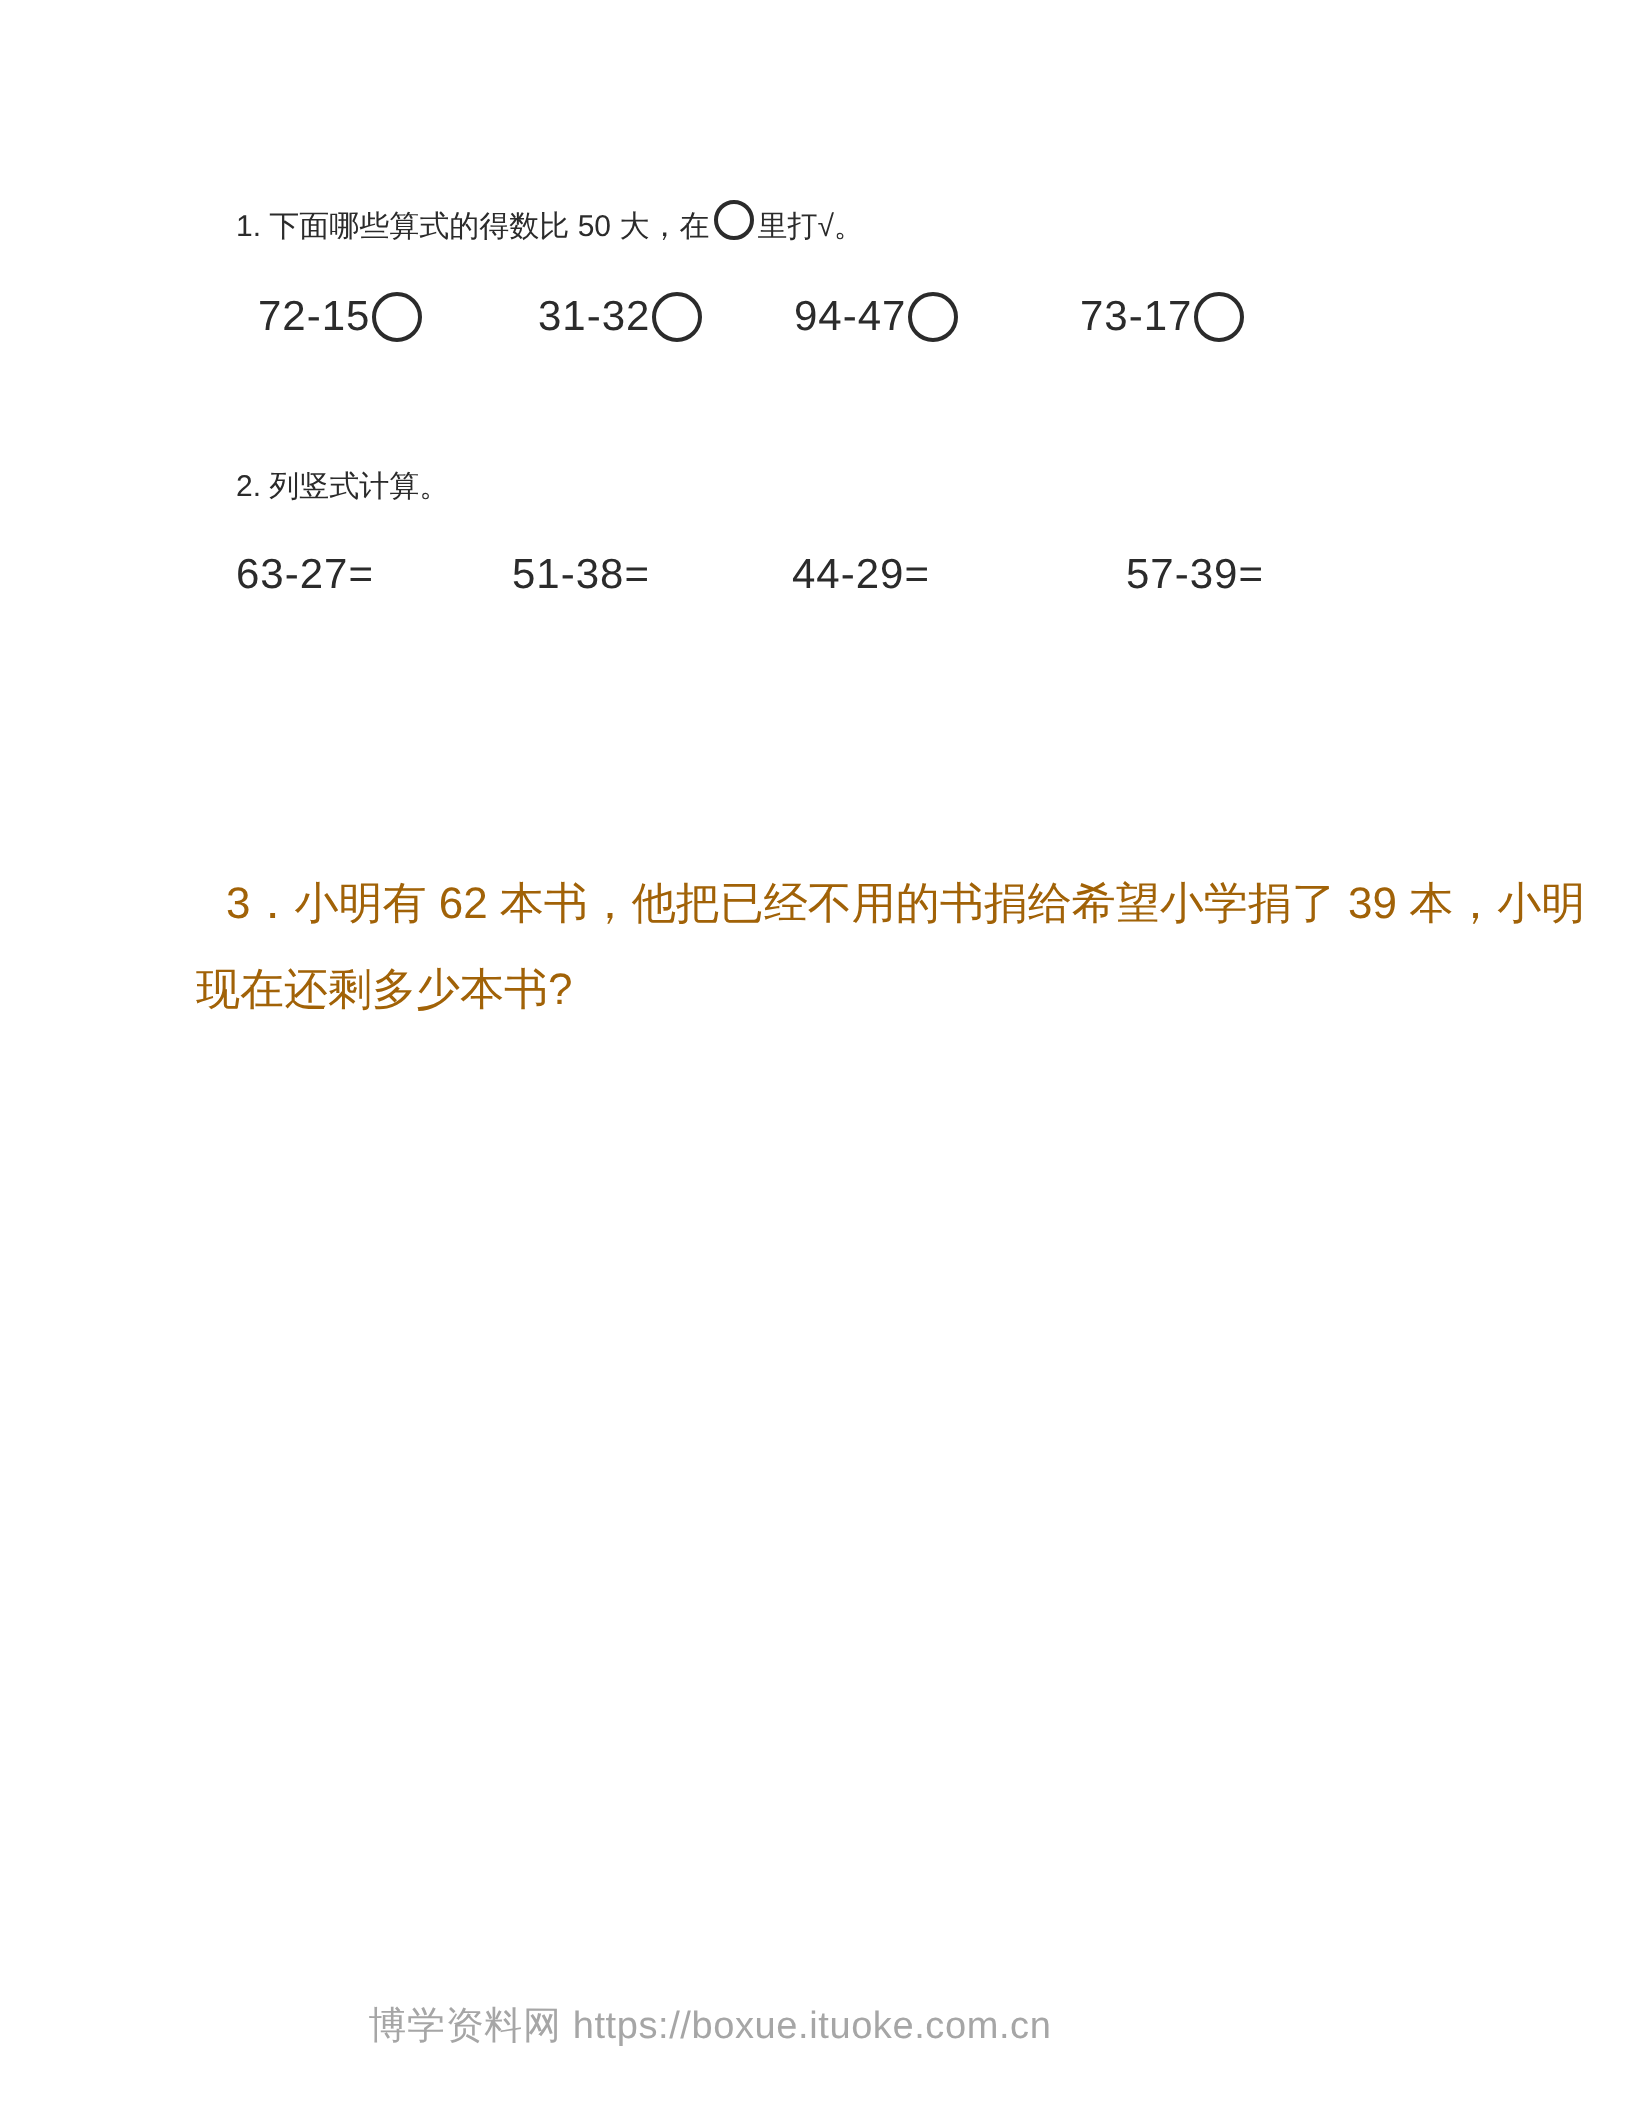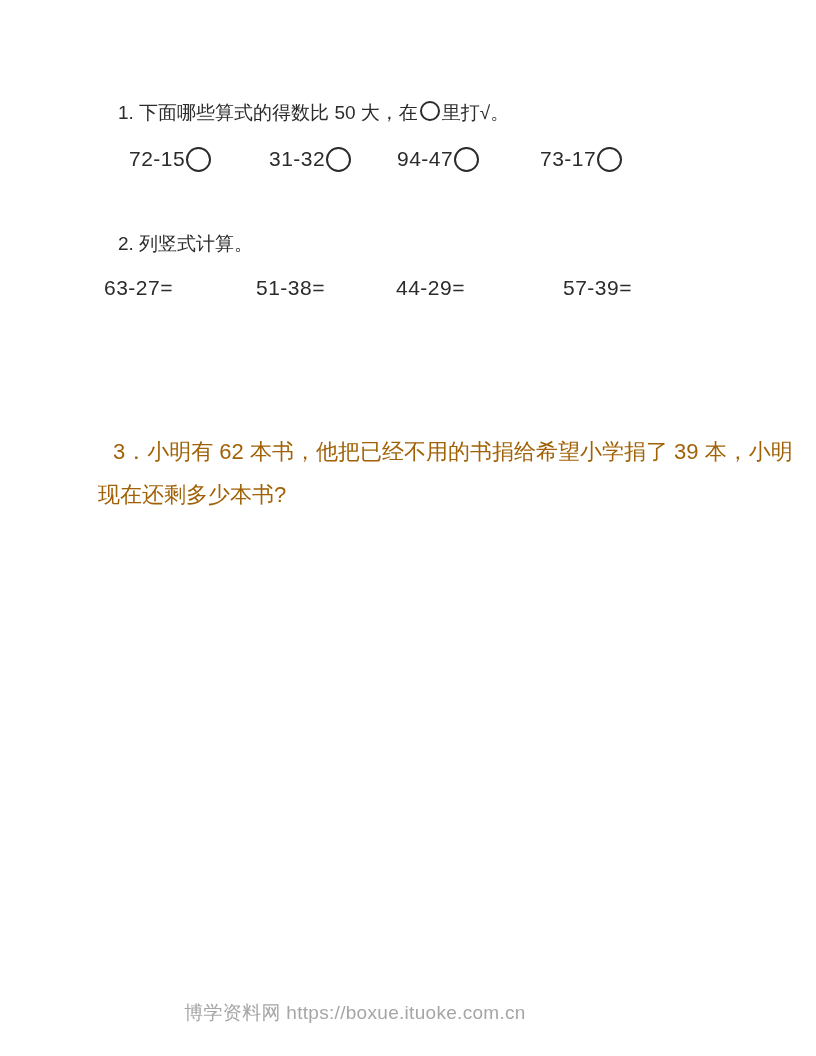--- a/index.html
+++ b/index.html
@@ -13,21 +13,21 @@
     height: 1056px;
     background: #ffffff;
     font-family: "Liberation Sans", "DejaVu Sans", sans-serif;
     color: #2b2b2b;
     overflow: hidden;
   }
   .abs { position: absolute; white-space: pre; }
 
   
   .q-title {
-    font-size: 19px;
+    font-size: 15px;
     line-height: 26px;
     color: #2b2b2b;
   }
   
   .title-circle {
     display: inline-block;
     width: 16px;
     height: 16px;
     border: 2px solid #2b2b2b;
     border-radius: 50%;
@@ -91,21 +91,21 @@
     <div class="expr-item" style="left:129px;"><span>72-15</span><span class="answer-circle"></span></div>
     <div class="expr-item" style="left:269px;"><span>31-32</span><span class="answer-circle"></span></div>
     <div class="expr-item" style="left:397px;"><span>94-47</span><span class="answer-circle"></span></div>
     <div class="expr-item" style="left:540px;"><span>73-17</span><span class="answer-circle"></span></div>
   </div>
 
 
   <div class="abs q-title" style="left:118px; top:231px;">2. 列竖式计算。</div>
 
   <div class="expr-row" style="top:275px;">
-    <span class="equation" style="left:104px;">63-27=</span>
+    <span class="equation" style="left:118px;">63-27=</span>
     <span class="equation" style="left:256px;">51-38=</span>
     <span class="equation" style="left:396px;">44-29=</span>
     <span class="equation" style="left:563px;">57-39=</span>
   </div>
 
   <div class="abs q3-line" style="left:113px; top:438px;">3．小明有 62 本书，他把已经不用的书捐给希望小学捐了 39 本，小明</div>
   <div class="abs q3-line" style="left:98px; top:481px;">现在还剩多少本书?</div>
 
   <div class="footer">博学资料网 https://boxue.ituoke.com.cn</div>
 

